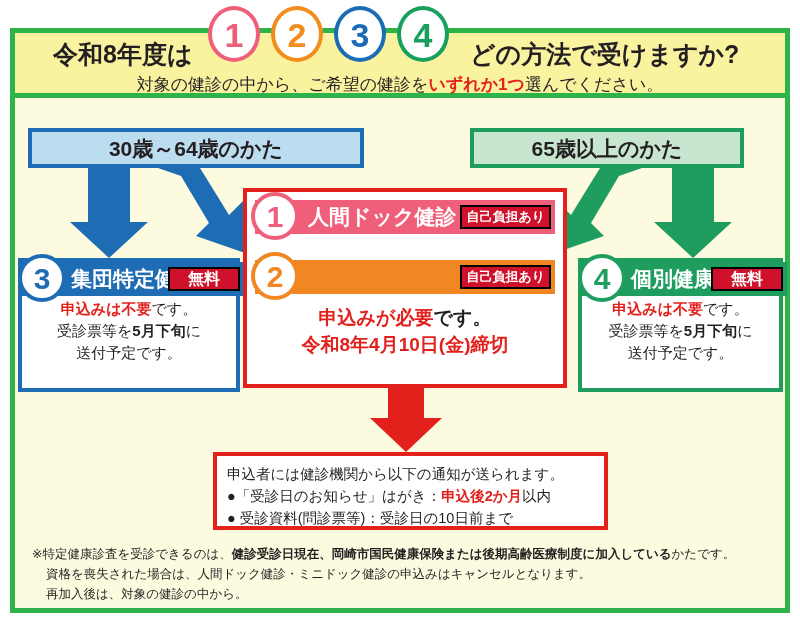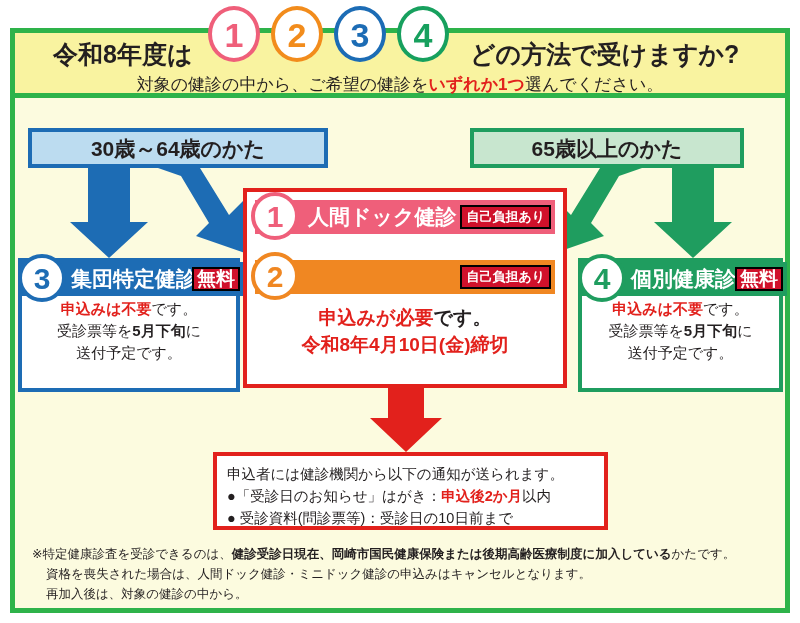--- a/index.html
+++ b/index.html
@@ -75,21 +75,21 @@
     box-sizing:border-box;
     text-align:center;
     font-size:21px;
     font-weight:bold;
     color:#231f20;
     line-height:34px;
     white-space:nowrap;
   }
   .age-box.left{
     left:28px; top:128px;
-    width:300px; height:40px;
+    width:336px; height:40px;
     background:#bcdcf0;
     border:4px solid #1d6cb4;
   }
   .age-box.right{
     left:470px; top:128px;
     width:274px; height:40px;
     background:#c8e6cf;
     border:4px solid #1f9d5f;
     text-align:center;
   }
@@ -148,22 +148,22 @@
     color:#ffffff;
     font-size:13px;
     font-weight:bold;
     line-height:20px;
     height:24px;
     padding:0 4px;
     white-space:nowrap;
     text-align:center;
   }
   .badge.free{
-    font-size:19px;
-    padding:0 3px;
+    font-size:16px;
+    padding:0 18px;
   }
 
   
   .bar3{ left:0px; top:0px; width:222px; background:#1d6cb4; }
   .bar3 .num{ border:4px solid #1d6cb4; color:#1d6cb4; }
   .bar3 .otitle{ left:49px; }
   .bar3 .badge{ right:4px; top:5px; }
 
   
   .bar4{ left:0px; top:0px; width:205px; background:#1f9d5f; }

